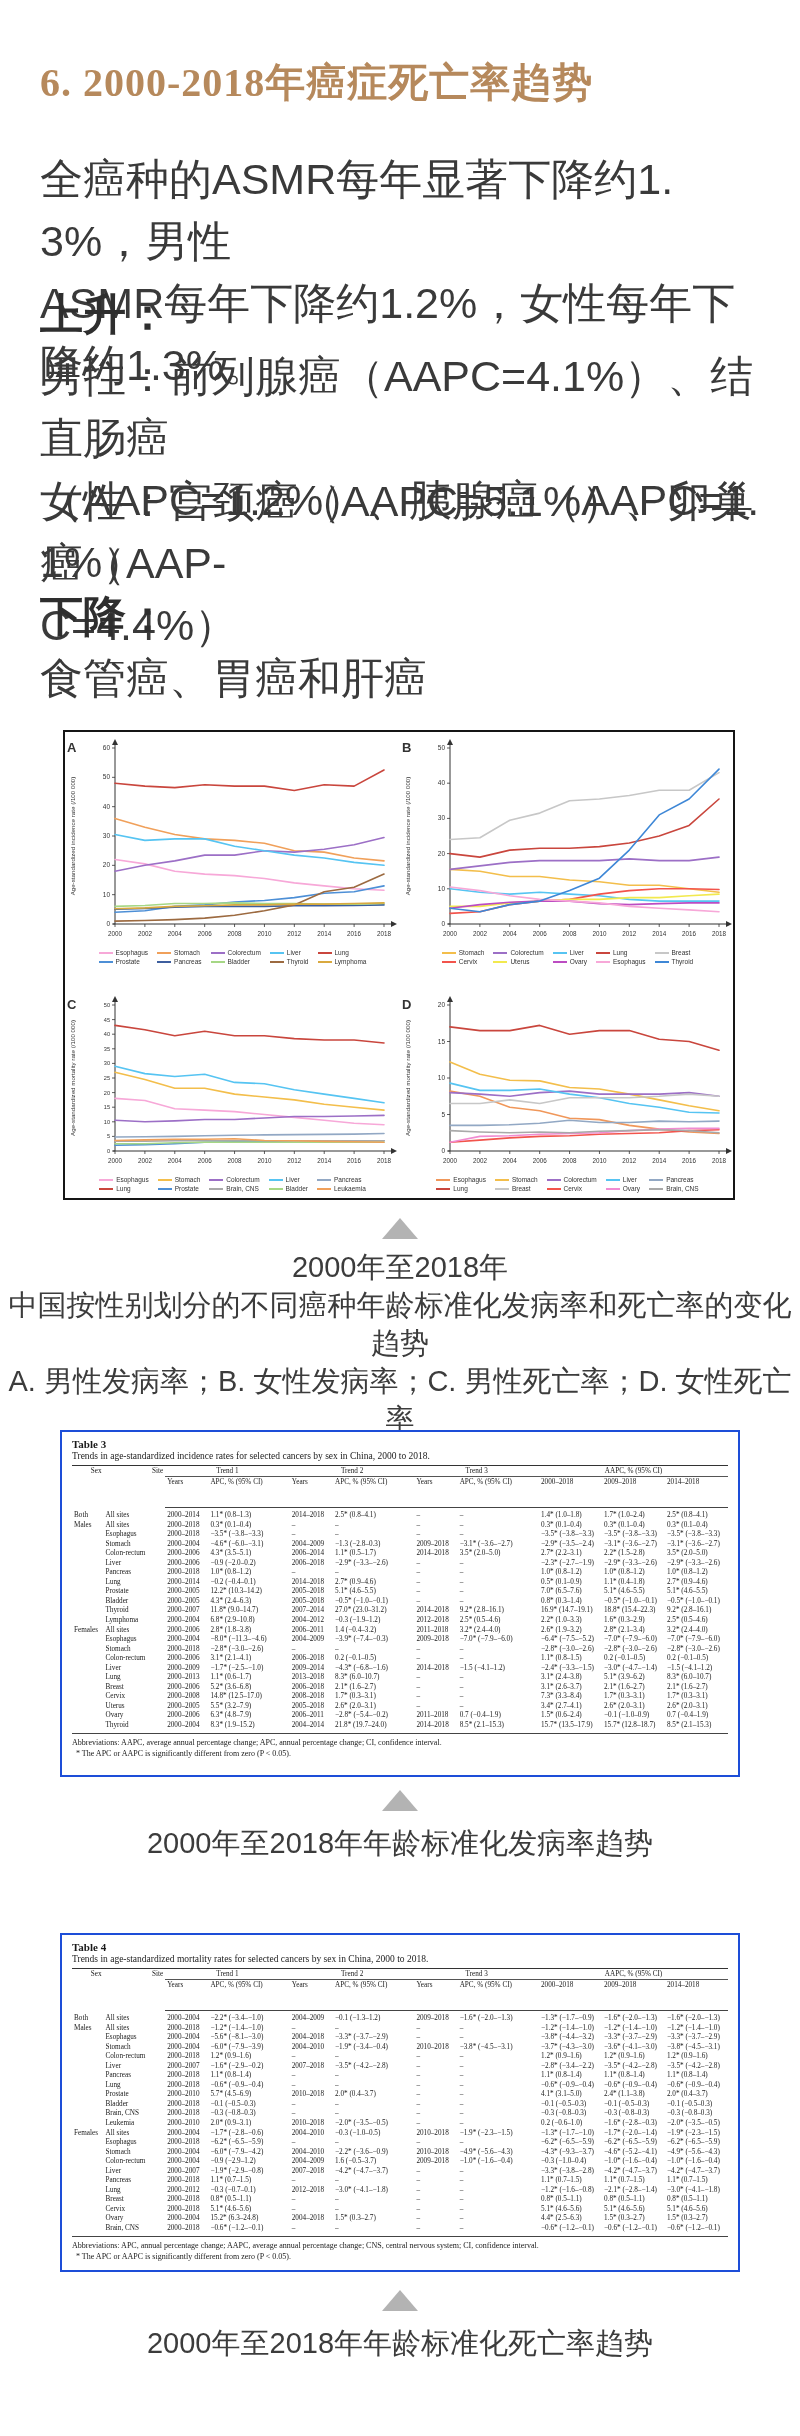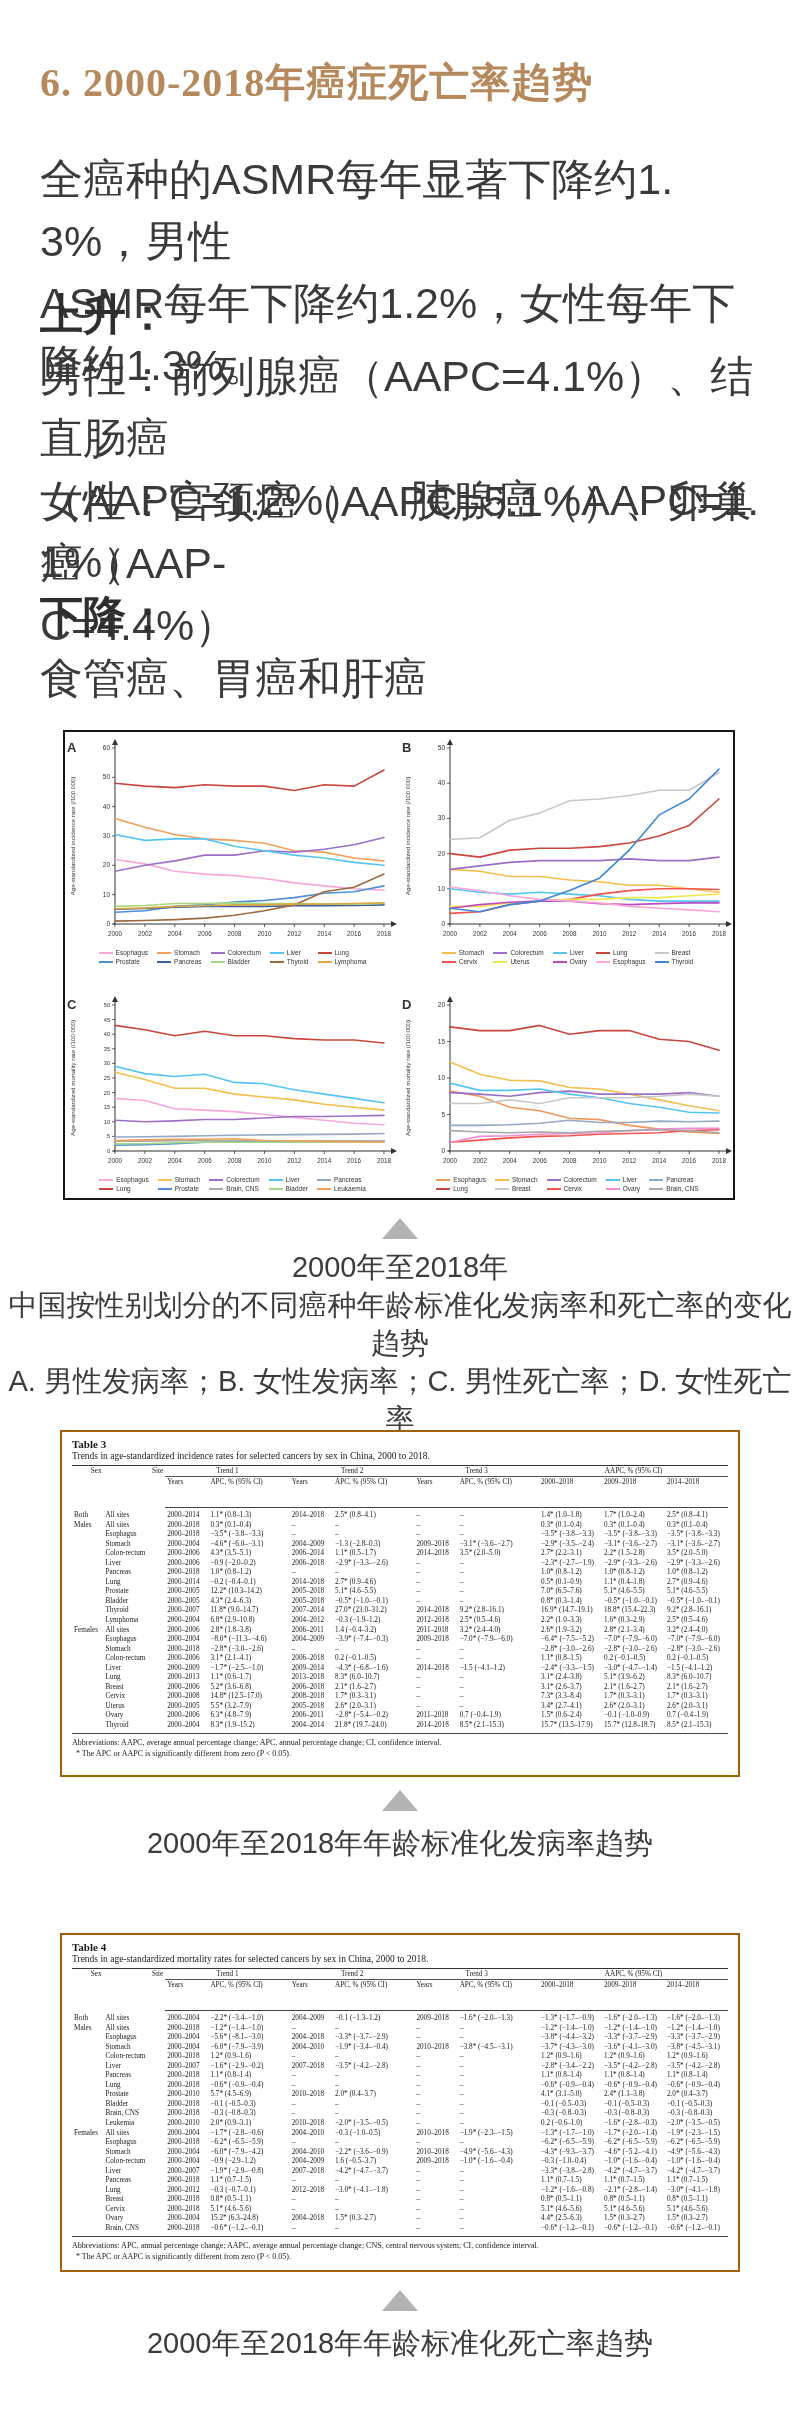--- a/index.html
+++ b/index.html
@@ -18,21 +18,21 @@
   .panel{display:flex;flex-direction:column;align-items:center;}
   .legend{display:grid;grid-template-columns:repeat(5,auto);column-gap:9px;row-gap:2px;
         font-size:6.5px;color:#333;margin-top:1px;}
   .legend-item{display:flex;align-items:center;gap:3px;white-space:nowrap;}
   .sw{width:14px;height:2px;display:inline-block;flex:0 0 14px;}
   .tri{position:absolute;left:50%;transform:translateX(-50%);width:0;height:0;
         border-left:18px solid transparent;border-right:18px solid transparent;
         border-bottom:21px solid #b3b3b3;}
   .caption{position:absolute;left:0;width:800px;text-align:center;color:#3c3c3c;
         font-size:29px;line-height:38px;white-space:pre-line;}
-  .table-box{position:absolute;left:60px;width:680px;border:2px solid #a16207;
+  .table-box{position:absolute;left:60px;width:680px;border:2px solid #1d4ed8;
         background:#fff;box-sizing:border-box;padding:6px 10px;
         font-family:"Liberation Serif",serif;color:#1a1a1a;}
   .tbl-title{font-size:11px;font-weight:700;}
   .tbl-sub{font-size:9.5px;border-bottom:1.4px solid #333;padding:1px 0 4px 0;}
   table.data{width:100%;border-collapse:collapse;table-layout:fixed;font-size:7.2px;}
   table.data th{font-weight:400;font-size:7.2px;padding:1px 2px;text-align:left;}
   table.data th.grp{text-align:center;border-bottom:0.8px solid #555;}
   table.data th.plain{text-align:right;vertical-align:top;border-bottom:none;}
   table.data thead tr.sub th{border-bottom:1px solid #444;padding-bottom:21px;}
   table.data td{padding:0 2px;line-height:9.55px;overflow:hidden;white-space:nowrap;}

